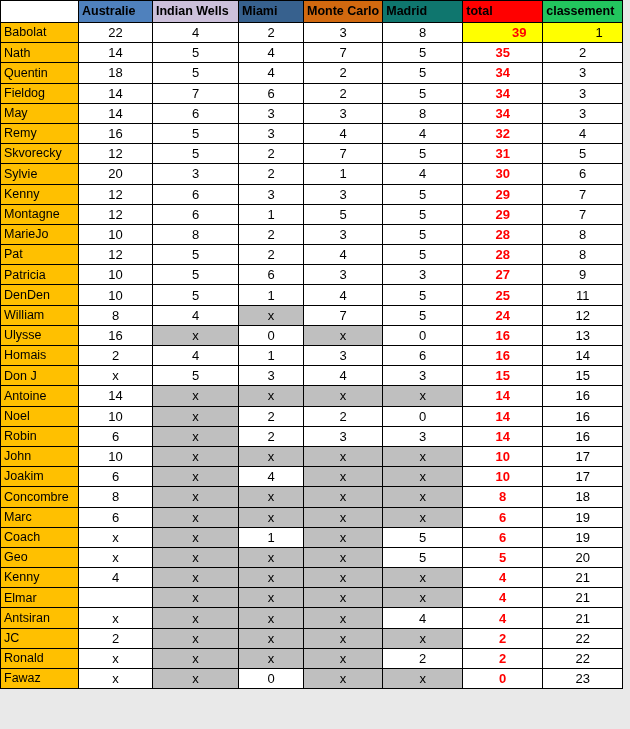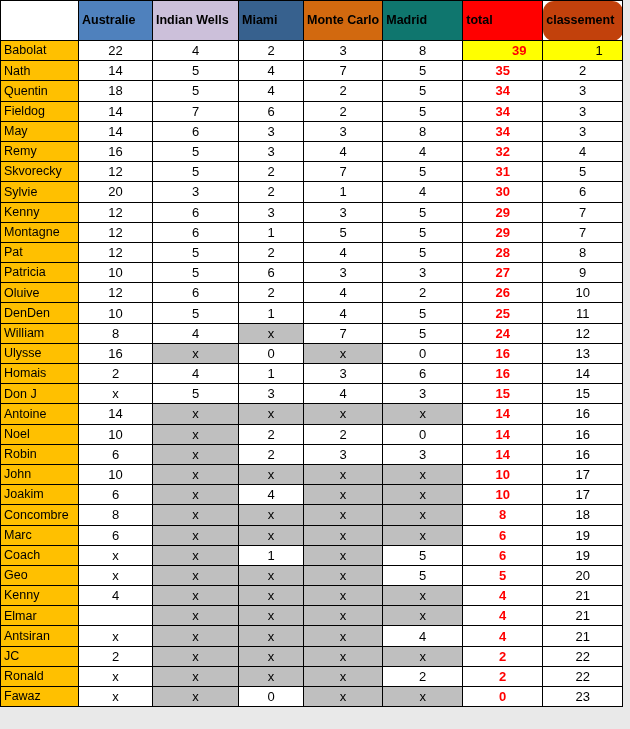--- a/index.html
+++ b/index.html
@@ -23,21 +23,21 @@
     overflow: hidden;
     white-space: nowrap;
     padding: 0 3px;
     height: 20.2px;
     box-sizing: border-box;
     font-size: 13px;
     color: #000;
     line-height: 1;
   }
   thead th {
-    height: 40px;
+    height: 22px;
     font-weight: bold;
     text-align: left;
     font-size: 12.5px;
   }
   th.corner { background: #fff; }
   td.name {
     background: var(--gold, #ffc000);
     font-weight: normal;
     text-align: left;
     font-size: 12.5px;
@@ -69,21 +69,21 @@
       </colgroup>
     <thead>
       <tr>
         <th class="corner"></th>
       <th style="background: rgb(79, 129, 189);">Australie</th>
           <th style="background: rgb(204, 192, 218);">Indian Wells</th>
           <th style="background: rgb(55, 97, 142); margin-left: 44px;">Miami</th>
           <th style="background: rgb(210, 105, 15); margin-left: 19px;">Monte Carlo</th>
           <th style="background: #0f766e;">Madrid</th>
           <th style="background: rgb(255, 0, 0);">total</th>
-          <th style="background: #c2410c; border-radius: 11px;">classement</th>
+          <th style="background: #22c55e;">classement</th>
         </tr>
     </thead>
     <tbody>
         <tr>
           <td class="name">Babolat</td>
           <td class="score">22</td>
           <td class="score">4</td>
           <td class="score">2</td>
           <td class="score">3</td>
           <td class="score">8</td>
@@ -174,48 +174,48 @@
           <td class="name">Montagne</td>
           <td class="score">12</td>
           <td class="score">6</td>
           <td class="score">1</td>
           <td class="score">5</td>
           <td class="score">5</td>
           <td class="total">29</td>
           <td class="rank">7</td>
         </tr>
         <tr>
+          <td class="name">MarieJo</td>
+          <td class="score">10</td>
+          <td class="score">8</td>
+          <td class="score">2</td>
+          <td class="score">3</td>
+          <td class="score">5</td>
+          <td class="total">28</td>
+          <td class="rank">8</td>
+        </tr>
+        <tr>
           <td class="name">Pat</td>
           <td class="score">12</td>
           <td class="score">5</td>
           <td class="score">2</td>
           <td class="score">4</td>
           <td class="score">5</td>
           <td class="total">28</td>
           <td class="rank">8</td>
         </tr>
         <tr>
           <td class="name">Patricia</td>
           <td class="score">10</td>
           <td class="score">5</td>
           <td class="score">6</td>
           <td class="score">3</td>
           <td class="score">3</td>
           <td class="total">27</td>
           <td class="rank">9</td>
-        </tr>
-        <tr>
-          <td class="name">Oluive</td>
-          <td class="score">12</td>
-          <td class="score">6</td>
-          <td class="score">2</td>
-          <td class="score">4</td>
-          <td class="score">2</td>
-          <td class="total">26</td>
-          <td class="rank">10</td>
         </tr>
         <tr>
           <td class="name">DenDen</td>
           <td class="score">10</td>
           <td class="score">5</td>
           <td class="score">1</td>
           <td class="score">4</td>
           <td class="score">5</td>
           <td class="total">25</td>
           <td class="rank">11</td>

